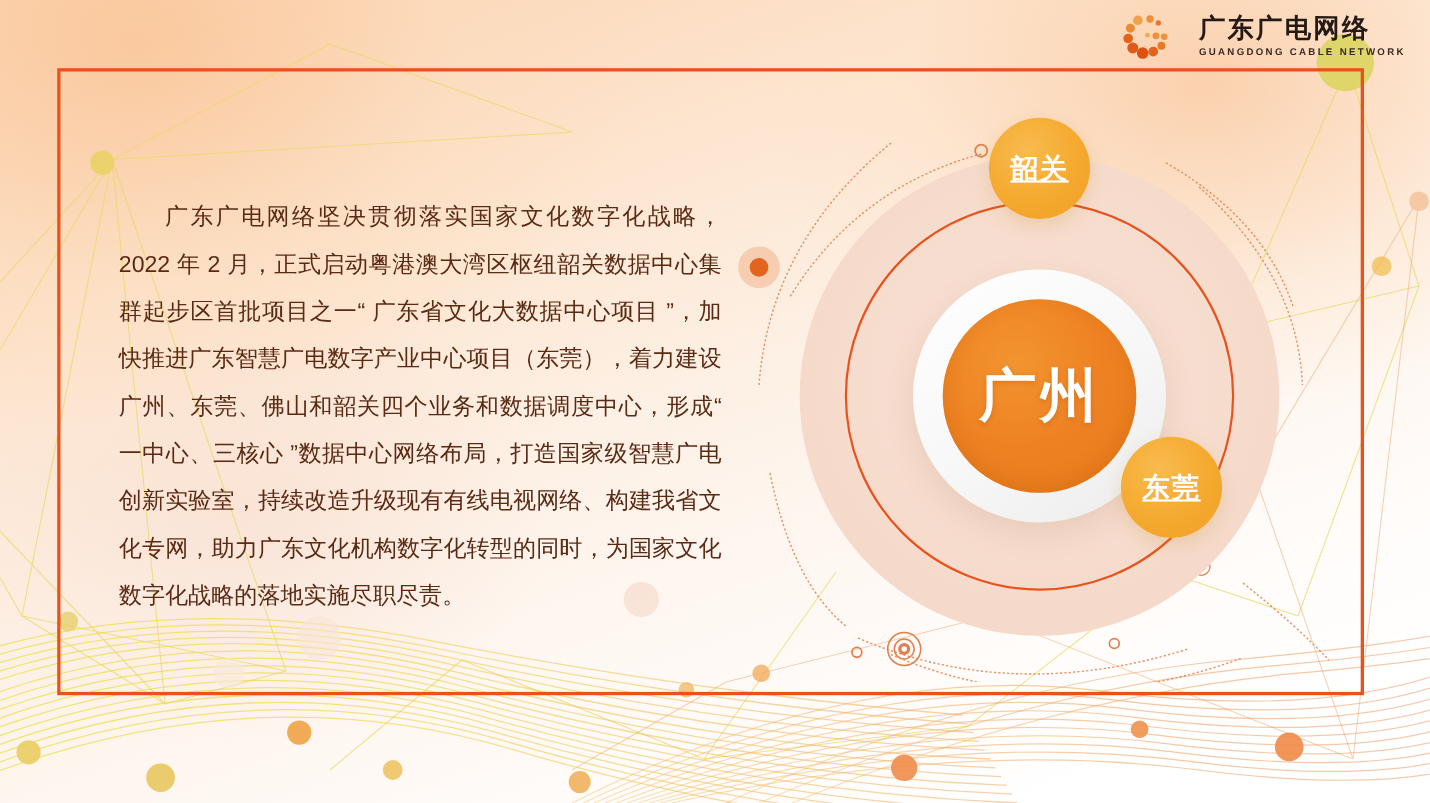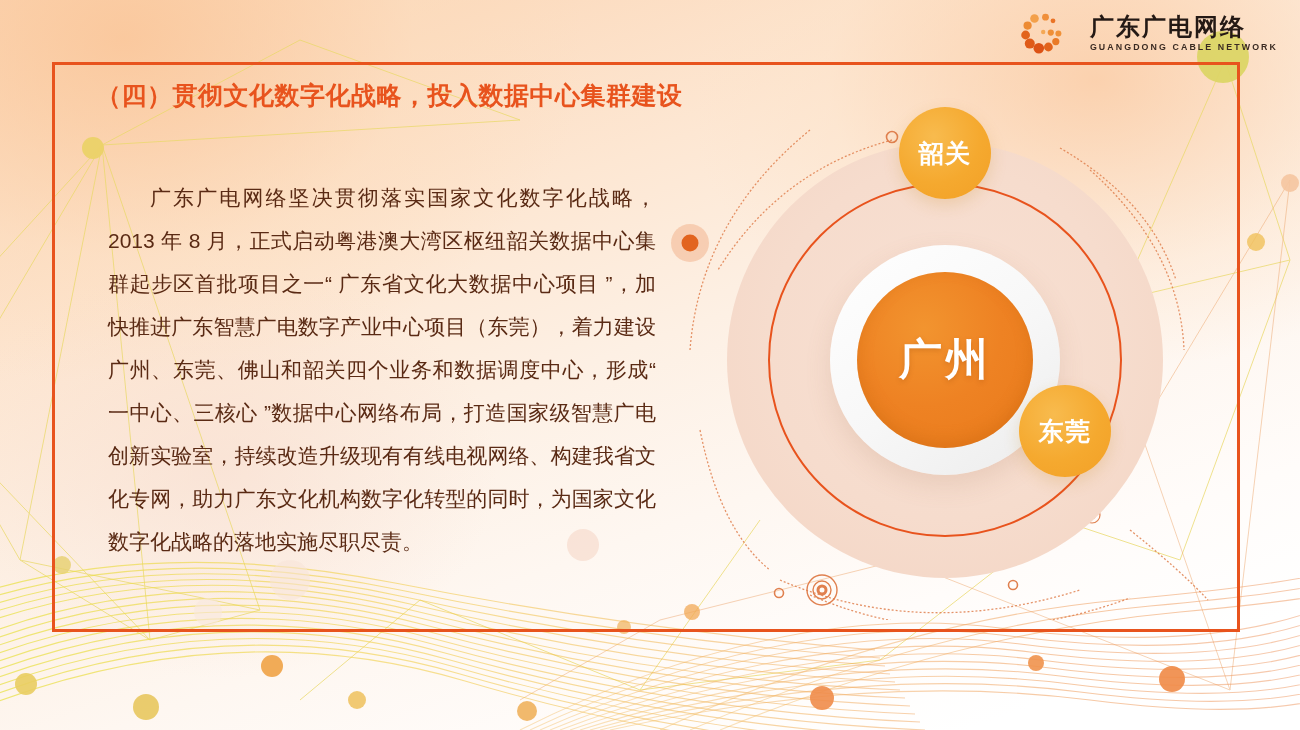--- a/index.html
+++ b/index.html
@@ -75,34 +75,34 @@
     background:linear-gradient(145deg,#ffffff 0%,#f7f7f7 55%,#ececec 100%);
     box-shadow:0 10px 26px rgba(160,110,80,.16);
   }
   .center-core{
     position:absolute;left:197px;top:172px;width:176px;height:176px;border-radius:50%;
     background:radial-gradient(circle at 38% 32%, #f2942f 0%, #ee8223 48%, #e97a1b 100%);
     box-shadow:inset 0 -6px 16px rgba(190,95,10,.30);
     display:flex;align-items:center;justify-content:center;
   }
   .center-label{
-    color:#ffffff;font-size:43px;font-weight:700;letter-spacing:3px;
+    color:#ffffff;font-size:52px;font-weight:700;letter-spacing:3px;
     text-shadow:0 2px 5px rgba(150,70,10,.28);
     font-family:Liberation Mono, monospace;
   }
   .node{
     position:absolute;width:92px;height:92px;border-radius:50%;
     background:radial-gradient(circle at 38% 32%, #f8bb4e 0%, #f5a92f 55%, #f2a026 100%);
     display:flex;align-items:center;justify-content:center;
     box-shadow:0 6px 16px rgba(200,140,40,.22);
   }
-  .node-label{color:#ffffff;font-size:25px;font-weight:700;letter-spacing:1.5px;}
+  .node-label{color:#ffffff;font-size:25px;font-weight:700;letter-spacing:1.5px;text-decoration:underline;}
   .node-top{left:239px;top:7px;}
   .node-left{left:79px;top:296px;}
-  .node-right{left:359px;top:285px;}
+  .node-right{left:359px;top:297px;}
 </style>
 </head>
 <body>
 
 <div class="slide">
 
   <div class="wash wash-top-left"></div>
   <div class="wash wash-top-right"></div>
   <div class="wash wash-mid"></div>
 
@@ -210,23 +210,22 @@
         <circle cx="29.8" cy="21.6" r="3.1" fill="#ef8f36"></circle>
         <circle cx="22.2" cy="21.0" r="2.2" fill="#f4a855"></circle>
       </svg>
     </div>
     <div class="logo-text">
       <div class="logo-cn">广东广电网络</div>
       <div class="logo-en">GUANGDONG CABLE NETWORK</div>
     </div>
   </div>
 
-  <div class="title">（四）贯彻文化数字化战略，投入数据中心集群建设</div>
-
-  <div class="body-copy">广东广电网络坚决贯彻落实国家文化数字化战略，2013 年 8 月，正式启动粤港澳大湾区枢纽韶关数据中心集群起步区首批项目之一“ 广东省文化大数据中心项目 ”，加快推进广东智慧广电数字产业中心项目（东莞），着力建设广州、东莞、佛山和韶关四个业务和数据调度中心，形成“ 一中心、三核心 ”数据中心网络布局，打造国家级智慧广电创新实验室，持续改造升级现有有线电视网络、构建我省文化专网，助力广东文化机构数字化转型的同时，为国家文化数字化战略的落地实施尽职尽责。</div>
+
+  <div class="body-copy">广东广电网络坚决贯彻落实国家文化数字化战略，2022 年 2 月，正式启动粤港澳大湾区枢纽韶关数据中心集群起步区首批项目之一“ 广东省文化大数据中心项目 ”，加快推进广东智慧广电数字产业中心项目（东莞），着力建设广州、东莞、佛山和韶关四个业务和数据调度中心，形成“ 一中心、三核心 ”数据中心网络布局，打造国家级智慧广电创新实验室，持续改造升级现有有线电视网络、构建我省文化专网，助力广东文化机构数字化转型的同时，为国家文化数字化战略的落地实施尽职尽责。</div>
 
   <div class="diagram">
 
     <svg class="layer" style="width:560px;height:520px" viewBox="0 0 560 520">
       <g fill="none" stroke="#e0804f" stroke-width="1.3" opacity=".85">
         <path d="M150 30 Q 40 120 30 250" stroke-dasharray="2 2"></path>
         <path d="M232 40 Q 120 70 58 170" stroke-dasharray="2 2"></path>
         <path d="M430 70 Q 520 150 524 250" stroke-dasharray="2 2"></path>
         <path d="M400 48 Q 490 100 516 180" stroke-dasharray="2 2"></path>
         <path d="M40 330 Q 60 430 110 470" stroke-dasharray="2 2"></path>

